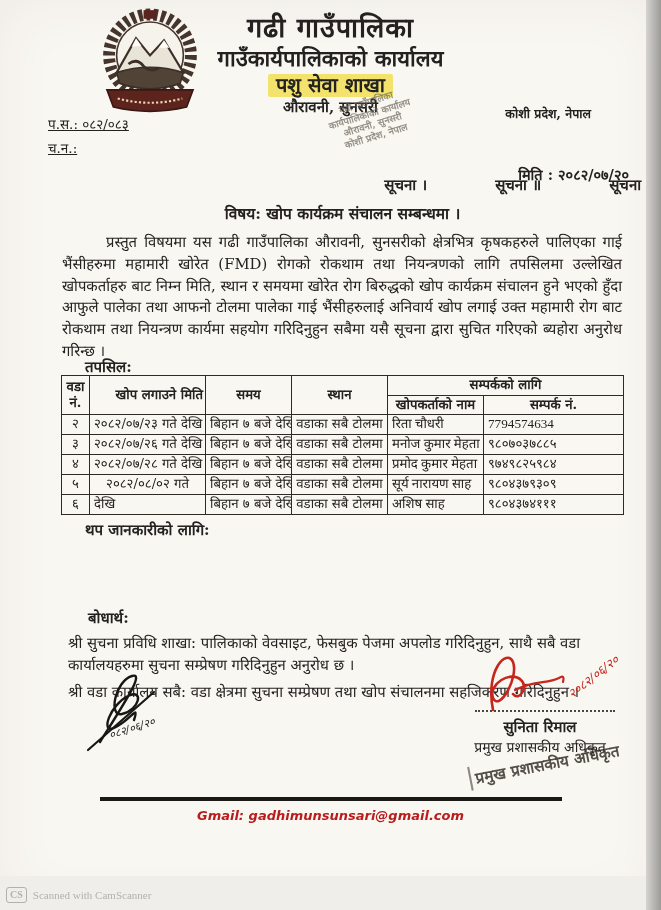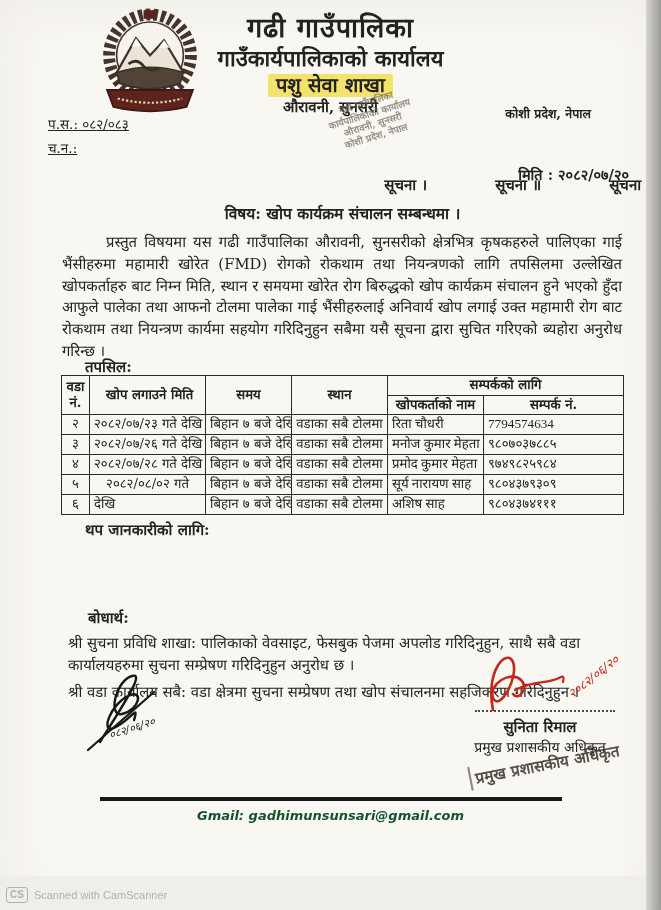--- a/index.html
+++ b/index.html
@@ -6,21 +6,21 @@
   .page{
     position:relative;width:661px;height:910px;margin:0 auto;
     background:#f9f7f2;overflow:hidden;color:#242220;
     font-family:"DejaVu Serif","Liberation Serif",serif;
     box-shadow:inset 0 0 60px rgba(60,50,30,.06);
   }
   .edge-right{position:absolute;top:0;right:0;width:15px;height:100%;
     background:linear-gradient(to right,#d6d4d0,#9d9b97);z-index:40;}
   .scan-bottom{position:absolute;left:0;bottom:0;width:100%;height:34px;background:#efeeeb;z-index:30;}
   .camscanner{position:absolute;left:6px;bottom:7px;display:flex;align-items:center;gap:6px;
-    color:#b3b1ad;font-family:Liberation Sans, sans-serif;font-size:11px;z-index:35;}
+    color:#b3b1ad;font-family:Liberation Serif, serif;font-size:11px;z-index:35;}
   .cs-badge{border:1.4px solid #b3b1ad;border-radius:3px;padding:0 3px;font-weight:bold;font-size:10px;line-height:14px;}
 
   
   .logo{position:absolute;left:96px;top:8px;width:108px;height:112px;}
   .title-block{position:absolute;left:0;top:12px;width:100%;text-align:center;line-height:1.15;}
   .t-muni{font-size:27px;font-weight:bold;letter-spacing:1px;}
   .t-office{font-size:22px;font-weight:bold;margin-top:3px;}
   .t-dept{display:inline-block;font-size:20px;font-weight:bold;margin-top:3px;
     background:rgba(242,223,85,.85);padding:0 8px;border-radius:2px;}
   .t-addr{font-size:15px;font-weight:bold;margin-top:2px;}
@@ -62,21 +62,21 @@
   .sig-right-date{position:absolute;left:108px;top:28px;transform:rotate(-38deg);font-size:12.5px;
     color:#c6271d;font-style:italic;white-space:nowrap;}
   .dot-line{position:absolute;left:475px;top:710px;width:140px;border-bottom:2px dotted #4a4641;}
   .sig-name{position:absolute;left:435px;top:716px;width:210px;text-align:center;font-size:15px;font-weight:bold;}
   .sig-title{position:absolute;left:415px;top:737px;width:250px;text-align:center;font-size:14px;}
   .stamp-title{position:absolute;left:468px;top:752px;transform:rotate(-11deg);font-size:15.5px;font-weight:bold;
     color:rgba(48,42,34,.82);border-left:2px solid rgba(48,42,34,.55);padding:1px 4px;white-space:nowrap;}
 
   .footer-line{position:absolute;left:100px;top:797px;width:462px;height:3.5px;background:#1b1918;}
   .gmail{position:absolute;left:0;top:808px;width:100%;text-align:center;font-size:13px;font-weight:bold;
-    font-style:italic;font-family:"DejaVu Sans","Liberation Sans",sans-serif;color:#14532d;}
+    font-style:italic;font-family:"DejaVu Sans","Liberation Sans",sans-serif;color:#b91c1c;}
 </style>
 </head>
 <body>
 
 <div class="page">
 
   <svg class="logo" viewBox="0 0 100 104">
     <circle cx="50" cy="44" r="38" fill="none" stroke="#46352c" stroke-width="11" stroke-dasharray="4 3"></circle>
     <circle cx="50" cy="44" r="31" fill="#f6f3ec" stroke="#46352c" stroke-width="1.5"></circle>
     <polygon points="19,60 37,28 50,44 63,30 81,60" fill="#e9e4d8" stroke="#3c2f27" stroke-width="2"></polygon>
@@ -129,21 +129,21 @@
       <col style="width:28px">
         <col style="width:116px">
         <col style="width:86px">
       <col style="width:96px">
         <col style="width:96px">
         <col style="width:140px">
     </colgroup>
     <thead>
       <tr>
         <th rowspan="2">वडा नं.</th>
-        <th rowspan="2" style="text-align:center;padding-left:6px;">खोप लगाउने मिति</th>
+        <th rowspan="2" style="text-align:right;padding-left:6px;">खोप लगाउने मिति</th>
         <th rowspan="2">समय</th>
         <th rowspan="2">स्थान</th>
         <th colspan="2">सम्पर्कको लागि</th>
       </tr>
       <tr>
         <th>खोपकर्ताको नाम</th>
         <th>सम्पर्क नं.</th>
       </tr>
     </thead>
     <tbody>

